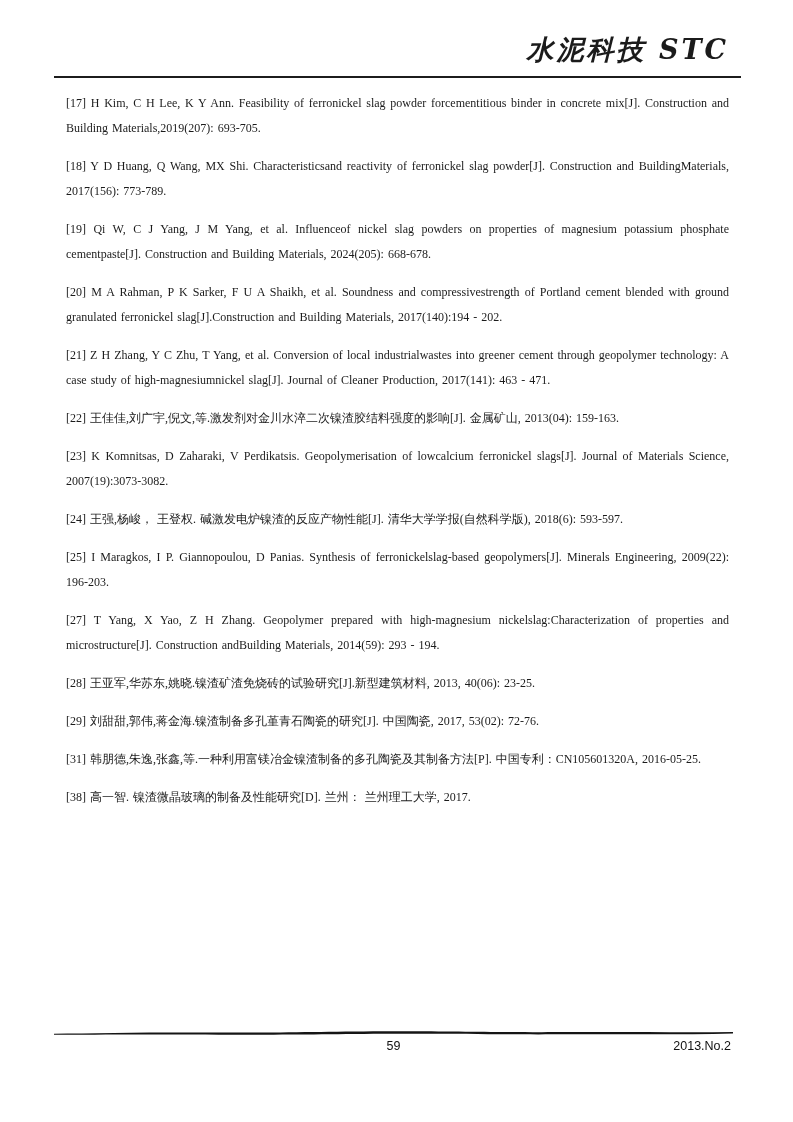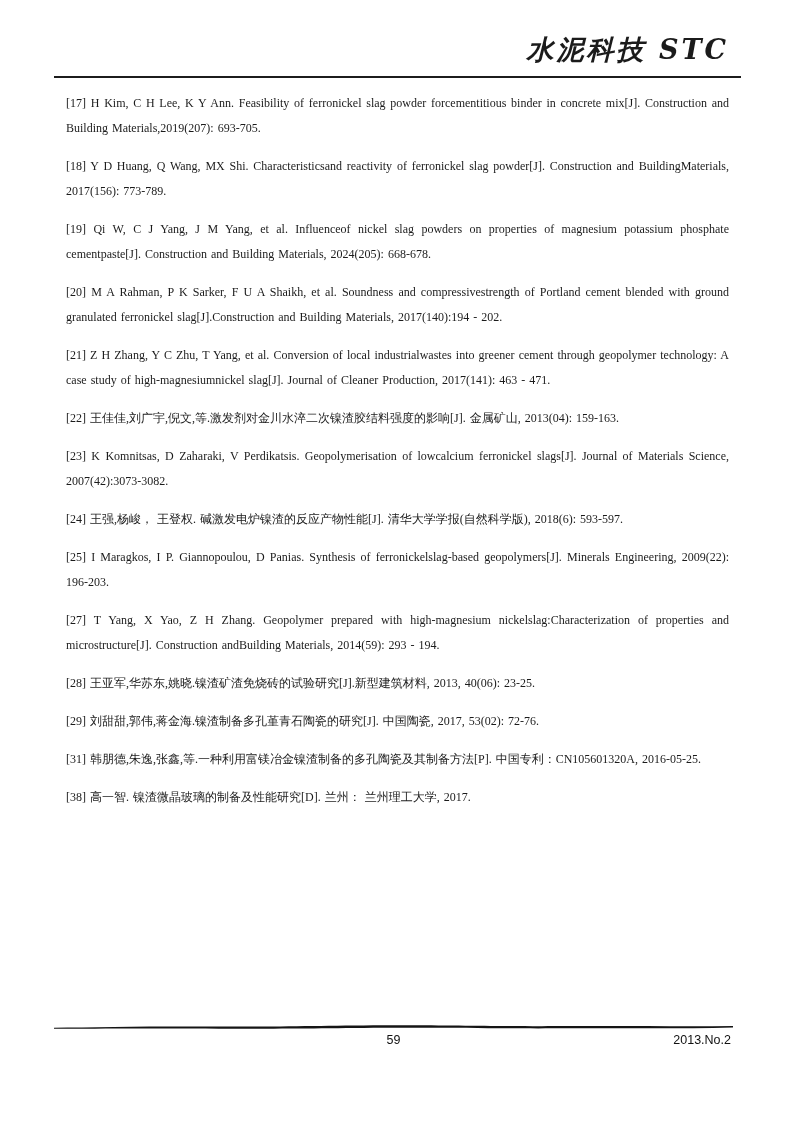--- a/index.html
+++ b/index.html
@@ -44,21 +44,21 @@
     font-size: 12px;
     line-height: 25px;
     text-align: justify;
     margin: 13px 0;
     word-spacing: 1px;
   }
   .footer {
     position: absolute;
     left: 54px;
     right: 60px;
-    bottom: 72px;
+    bottom: 66px;
   }
   .footer-divider {
     display: block;
     width: 100%;
     height: 9px;
   }
   .footer-row {
     position: relative;
     height: 18px;
     margin-top: 1px;
@@ -88,21 +88,21 @@
 
     <div class="header-rule"></div>
 
     <div class="refs">
       <p>[17] H Kim, C H Lee, K Y Ann. Feasibility of ferronickel slag powder forcementitious binder in concrete mix[J]. Construction and Building Materials,2019(207): 693-705.</p>
       <p>[18] Y D Huang, Q Wang, MX Shi. Characteristicsand reactivity of ferronickel slag powder[J]. Construction and BuildingMaterials, 2017(156): 773-789.</p>
       <p>[19] Qi W, C J Yang, J M Yang, et al. Influenceof nickel slag powders on properties of magnesium potassium phosphate cementpaste[J]. Construction and Building Materials, 2024(205): 668-678.</p>
       <p>[20] M A Rahman, P K Sarker, F U A Shaikh, et al. Soundness and compressivestrength of Portland cement blended with ground granulated ferronickel slag[J].Construction and Building Materials, 2017(140):194 - 202.</p>
       <p>[21] Z H Zhang, Y C Zhu, T Yang, et al. Conversion of local industrialwastes into greener cement through geopolymer technology: A case study of high-magnesiumnickel slag[J]. Journal of Cleaner Production, 2017(141): 463 - 471.</p>
       <p>[22] 王佳佳,刘广宇,倪文,等.激发剂对金川水淬二次镍渣胶结料强度的影响[J].  金属矿山, 2013(04): 159-163.</p>
-      <p>[23] K Komnitsas, D Zaharaki, V Perdikatsis. Geopolymerisation of lowcalcium ferronickel slags[J]. Journal of Materials Science, 2007(42):3073-3082.</p>
+      <p>[23] K Komnitsas, D Zaharaki, V Perdikatsis. Geopolymerisation of lowcalcium ferronickel slags[J]. Journal of Materials Science, 2007(19):3073-3082.</p>
       <p>[24] 王强,杨峻， 王登权.  碱激发电炉镍渣的反应产物性能[J].  清华大学学报(自然科学版), 2018(6): 593-597.</p>
       <p>[25] I Maragkos, I P. Giannopoulou, D Panias. Synthesis of ferronickelslag-based geopolymers[J]. Minerals Engineering, 2009(22): 196-203.</p>
       <p>[27] T Yang, X Yao, Z H Zhang. Geopolymer prepared with high-magnesium nickelslag:Characterization of properties and microstructure[J]. Construction andBuilding Materials, 2014(59): 293 - 194.</p>
       <p>[28] 王亚军,华苏东,姚晓.镍渣矿渣免烧砖的试验研究[J].新型建筑材料, 2013, 40(06): 23-25.</p>
       <p>[29] 刘甜甜,郭伟,蒋金海.镍渣制备多孔堇青石陶瓷的研究[J].  中国陶瓷, 2017, 53(02): 72-76.</p>
       <p>[31] 韩朋德,朱逸,张鑫,等.一种利用富镁冶金镍渣制备的多孔陶瓷及其制备方法[P].  中国专利：CN105601320A, 2016-05-25.</p>
       <p>[38] 高一智.  镍渣微晶玻璃的制备及性能研究[D].  兰州：  兰州理工大学, 2017.</p>
     </div>
   </div>
 

